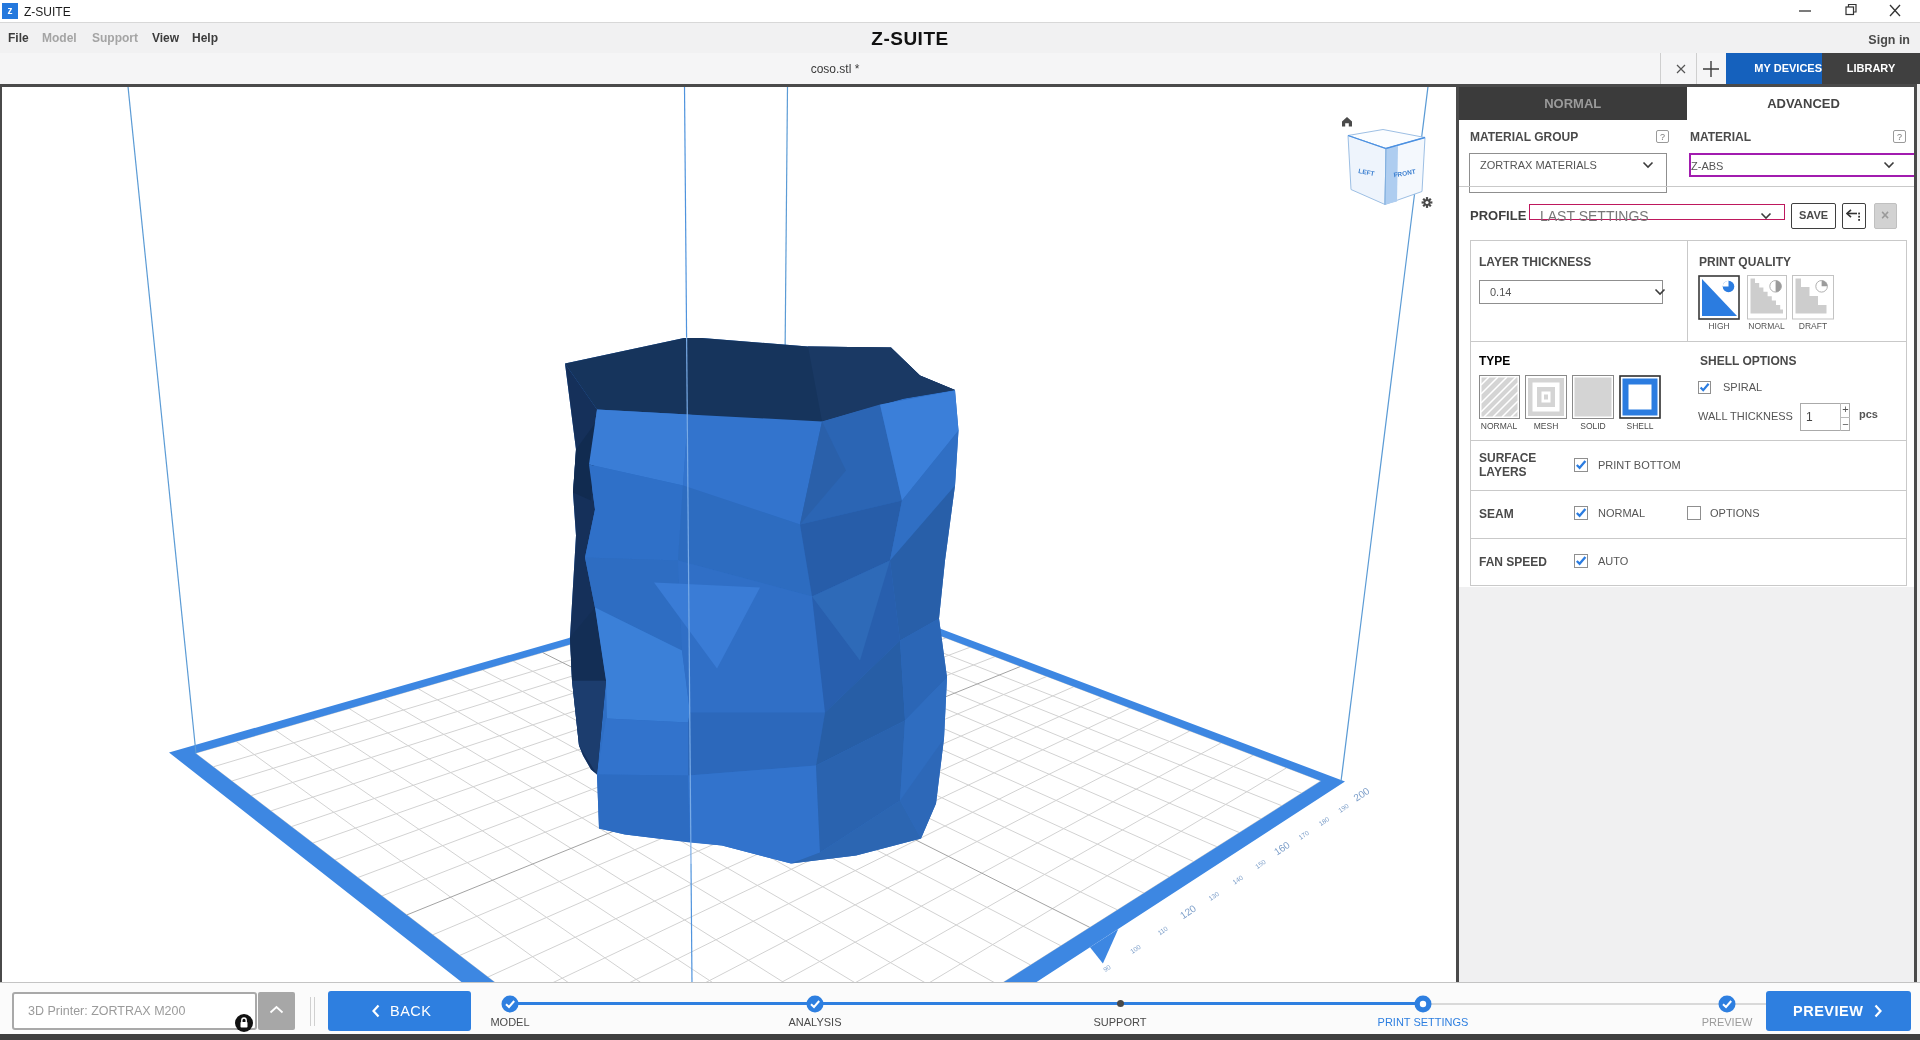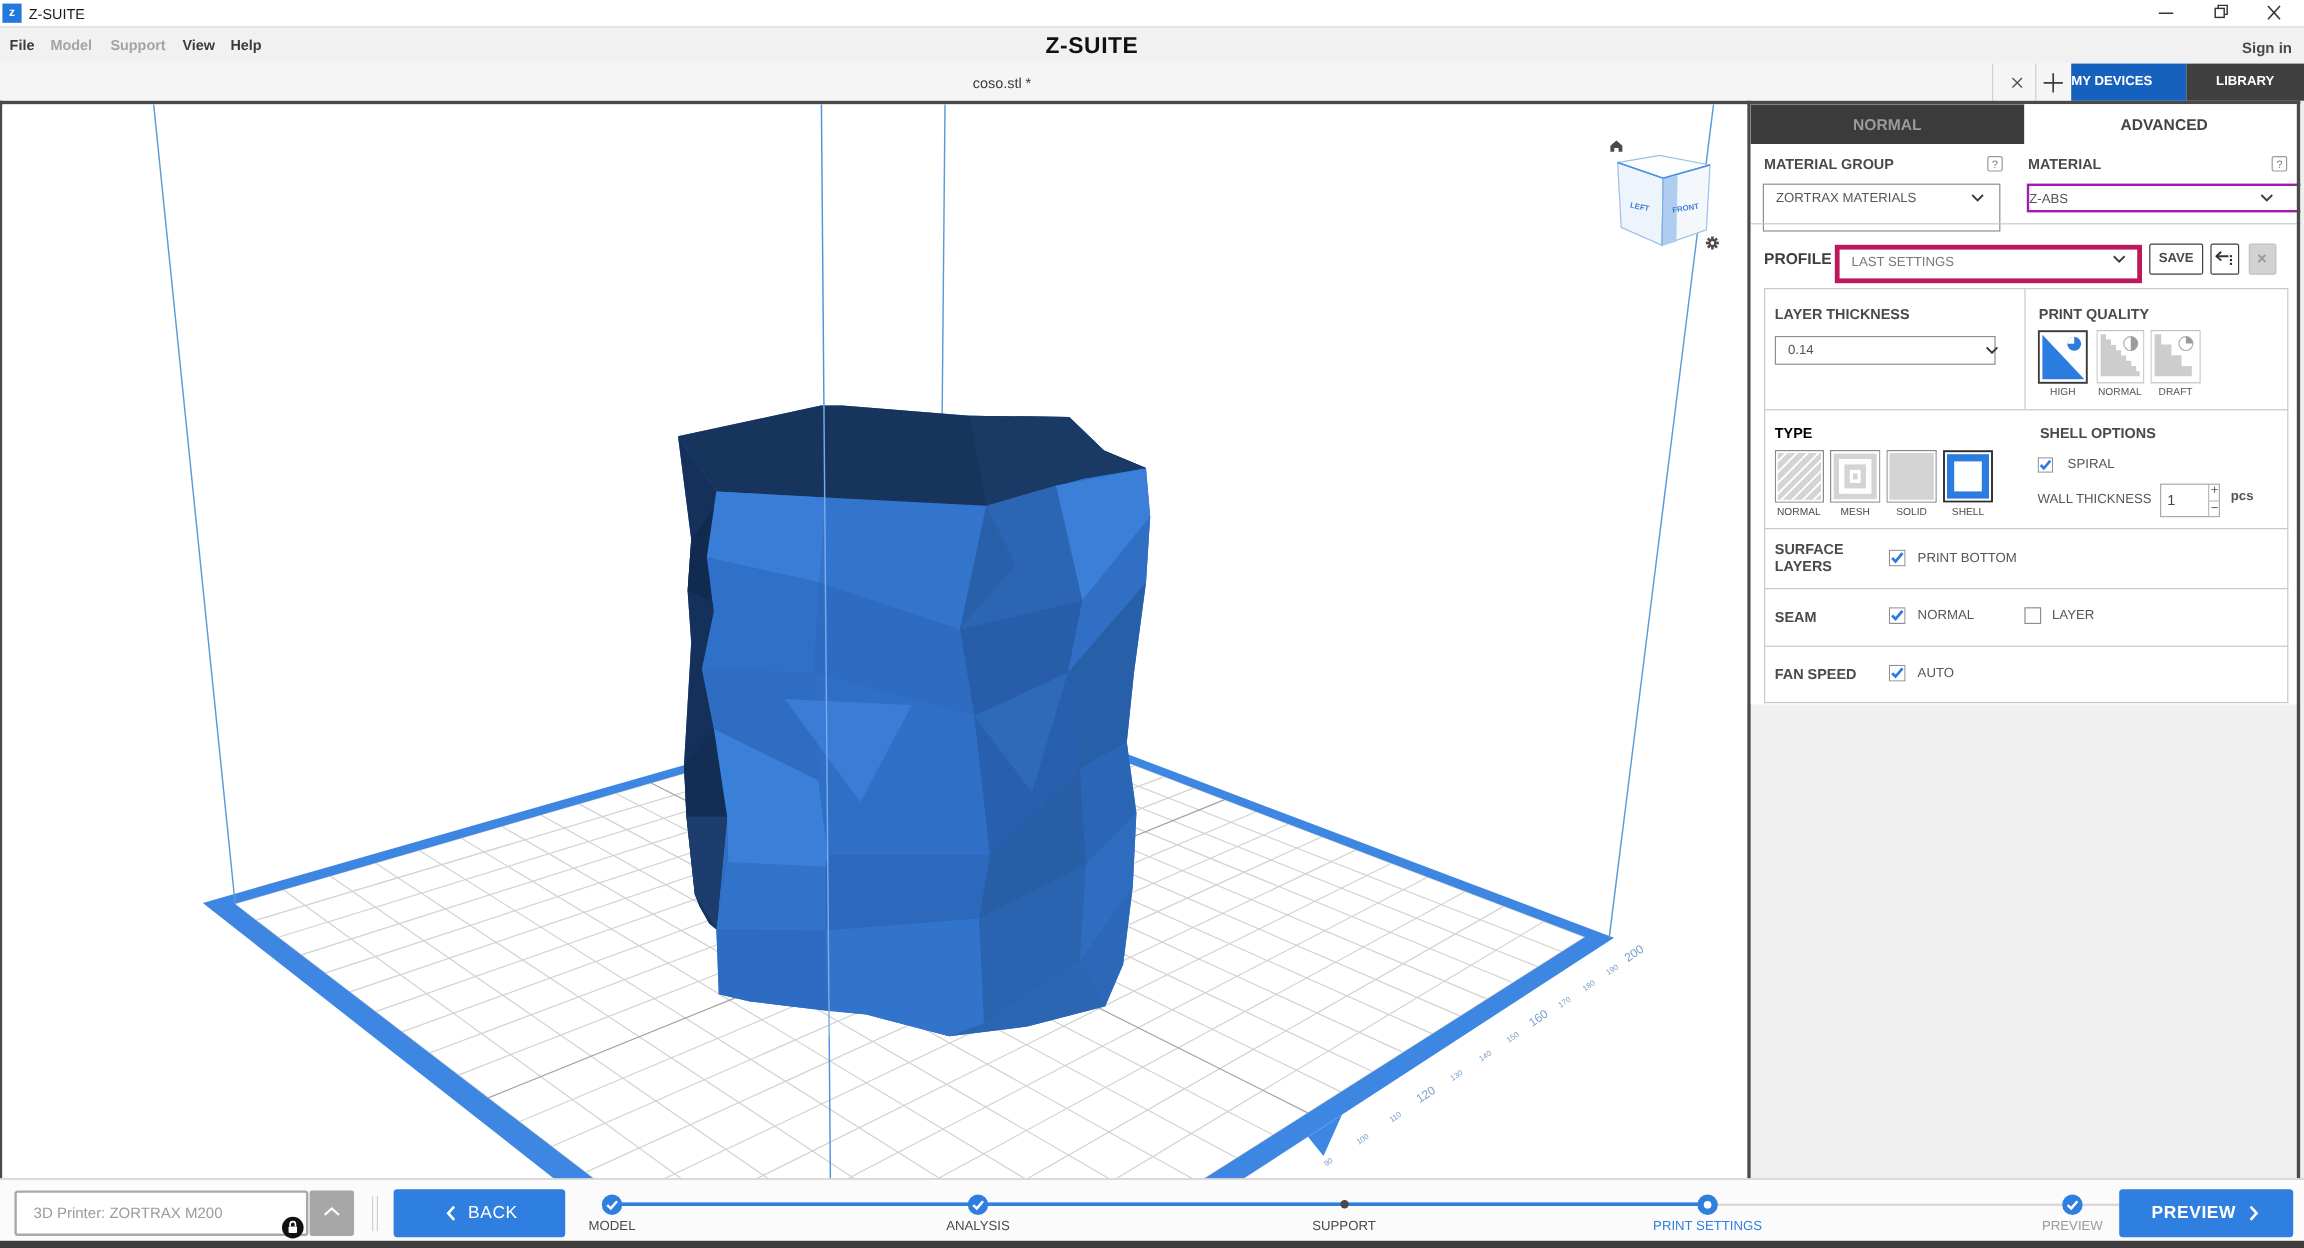--- a/index.html
+++ b/index.html
@@ -29,21 +29,21 @@
 <div class="abs" style="left:0;top:53px;width:1920px;height:31px;background:#f5f5f6;"></div>
 <div class="abs" style="left:780px;top:62px;width:110px;text-align:center;font-size:12px;color:#3a3a3a;">coso.stl *</div>
 <div class="abs" style="left:1660px;top:53px;width:1px;height:31px;background:#cfcfcf;"></div>
 <svg class="abs" style="left:1674px;top:62px;width:14px;height:14px" viewBox="0 0 14 14">
     <path d="M3 3 L11 11 M11 3 L3 11" stroke="#555" stroke-width="1.2"></path>
   </svg>
 <div class="abs" style="left:1696px;top:53px;width:1px;height:31px;background:#cfcfcf;"></div>
 <svg class="abs" style="left:1701px;top:59px;width:20px;height:20px" viewBox="0 0 20 20">
     <path d="M10 2 L10 18 M2 10 L18 10" stroke="#3c3c3c" stroke-width="1.4"></path>
   </svg>
-<div class="abs" style="left:1726px;top:53px;width:96px;height:31px;background:#1561bd;color:#fff;font-size:11px;font-weight:bold;text-align:left;line-height:31px;">MY DEVICES</div>
+<div class="abs" style="left:1726px;top:53px;width:96px;height:31px;background:#1561bd;color:#fff;font-size:11px;font-weight:bold;text-align:right;line-height:31px;">MY DEVICES</div>
 <div class="abs" style="left:1822px;top:53px;width:98px;height:31px;background:#404040;color:#fff;font-size:11px;font-weight:bold;text-align:center;line-height:31px;">LIBRARY</div>
 
 <div class="abs" style="left:0;top:84px;width:1920px;height:2.5px;background:#4a4a4a;"></div>
 <div class="abs" style="left:0;top:84px;width:2px;height:898px;background:#4a4a4a;"></div>
 <div class="abs" style="left:1456px;top:84px;width:2.5px;height:898px;background:#4a4a4a;"></div>
 
 <svg class="abs" style="left:2px;top:86.5px;width:1454px;height:895.5px;background:#fff;" viewBox="2 86.5 1454 895.5">
 <line x1="195.5" y1="752.7" x2="725.3" y2="1158.2" stroke="#d2d2d2" stroke-width="1"></line>
 <line x1="195.5" y1="752.7" x2="793.3" y2="579.2" stroke="#d2d2d2" stroke-width="1"></line>
 <line x1="236.1" y1="740.9" x2="770.9" y2="1129.2" stroke="#d2d2d2" stroke-width="1"></line>
@@ -194,21 +194,21 @@
 <svg class="abs" style="left:1642px;top:161px;width:12px;height:8px" viewBox="0 0 12 8">
     <path d="M1.5 1.5 L6 6 L10.5 1.5" fill="none" stroke="#3c3c3c" stroke-width="1.6"></path>
   </svg>
 <div class="abs" style="left:1689px;top:153px;width:244px;height:24px;border:2px solid #a21caf;background:#fff;font-size:11px;color:#555;line-height:22px;">Z-ABS</div>
 <svg class="abs" style="left:1883px;top:161px;width:12px;height:8px" viewBox="0 0 12 8">
     <path d="M1.5 1.5 L6 6 L10.5 1.5" fill="none" stroke="#3c3c3c" stroke-width="1.6"></path>
   </svg>
 <div class="abs" style="left:1458.5px;top:186px;width:461.5px;height:1px;background:#c9c9c9;"></div>
 
 <div class="abs" style="left:1470px;top:208px;font-size:13px;font-weight:bold;color:#3f3f3f;">PROFILE</div>
-<div class="abs" style="left:1529px;top:204px;width:256px;height:32px;border:4px solid #be185d;background:#fff;font-size:11px;color:#777;line-height:22px;padding-left:10px;">LAST SETTINGS</div>
+<div class="abs" style="left:1529px;top:204px;width:256px;height:16px;border:1px solid #be185d;background:#fff;font-size:14px;color:#777;line-height:22px;padding-left:10px;">LAST SETTINGS</div>
 <svg class="abs" style="left:1760px;top:212px;width:12px;height:8px" viewBox="0 0 12 8">
     <path d="M1.5 1.5 L6 6 L10.5 1.5" fill="none" stroke="#3c3c3c" stroke-width="1.6"></path>
   </svg>
 <div class="abs" style="left:1791px;top:203px;width:45px;height:26px;border:1.5px solid #3f3f3f;border-radius:2px;background:#fff;font-size:11px;font-weight:bold;color:#4a4a4a;text-align:center;line-height:23px;">SAVE</div>
 <div class="abs" style="left:1842px;top:203px;width:24px;height:26px;border:1.5px solid #3f3f3f;border-radius:2px;background:#fff;"></div>
 <svg class="abs" style="left:1846px;top:209px;width:16px;height:14px" viewBox="0 0 16 14">
 <path d="M1 4.5 L11 4.5" stroke="#333" stroke-width="1.6"></path>
 <path d="M5 0.8 L1 4.5 L5 8.2" fill="none" stroke="#333" stroke-width="1.6"></path>
 <g fill="#333">
       <rect x="12.2" y="3.6" width="1.8" height="1.8"></rect>
@@ -308,21 +308,21 @@
   </svg>
 <div class="abs" style="left:1598px;top:459px;font-size:11px;color:#555;">PRINT BOTTOM</div>
 
 <div class="abs" style="left:1479px;top:507px;font-size:12px;font-weight:bold;color:#4a4a4a;">SEAM</div>
 <svg class="abs" style="left:1574px;top:506px;width:14px;height:14px" viewBox="0 0 14 14">
     <rect x="0.5" y="0.5" width="13" height="13" fill="#fff" stroke="#8f8f8f"></rect>
     <path d="M2.8 7 L5.6 9.8 L11.4 3" fill="none" stroke="#2b7ce0" stroke-width="2.3"></path>
   </svg>
 <div class="abs" style="left:1598px;top:507px;font-size:11px;color:#555;">NORMAL</div>
 <div class="abs" style="left:1687px;top:506px;width:14px;height:14px;border:1px solid #8f8f8f;background:#fff;"></div>
-<div class="abs" style="left:1710px;top:507px;font-size:11px;color:#555;">LAYER</div>
+<div class="abs" style="left:1710px;top:507px;font-size:11px;color:#555;">OPTIONS</div>
 
 <div class="abs" style="left:1479px;top:555px;font-size:12px;font-weight:bold;color:#4a4a4a;">FAN SPEED</div>
 <svg class="abs" style="left:1574px;top:554px;width:14px;height:14px" viewBox="0 0 14 14">
     <rect x="0.5" y="0.5" width="13" height="13" fill="#fff" stroke="#8f8f8f"></rect>
     <path d="M2.8 7 L5.6 9.8 L11.4 3" fill="none" stroke="#2b7ce0" stroke-width="2.3"></path>
   </svg>
 <div class="abs" style="left:1598px;top:555px;font-size:11px;color:#555;">AUTO</div>
 <div class="abs" style="left:1914px;top:84px;width:3px;height:898px;background:#4a4a4a;"></div>
 <div class="abs" style="left:1917px;top:84px;width:3px;height:898px;background:#efefef;"></div>
 

